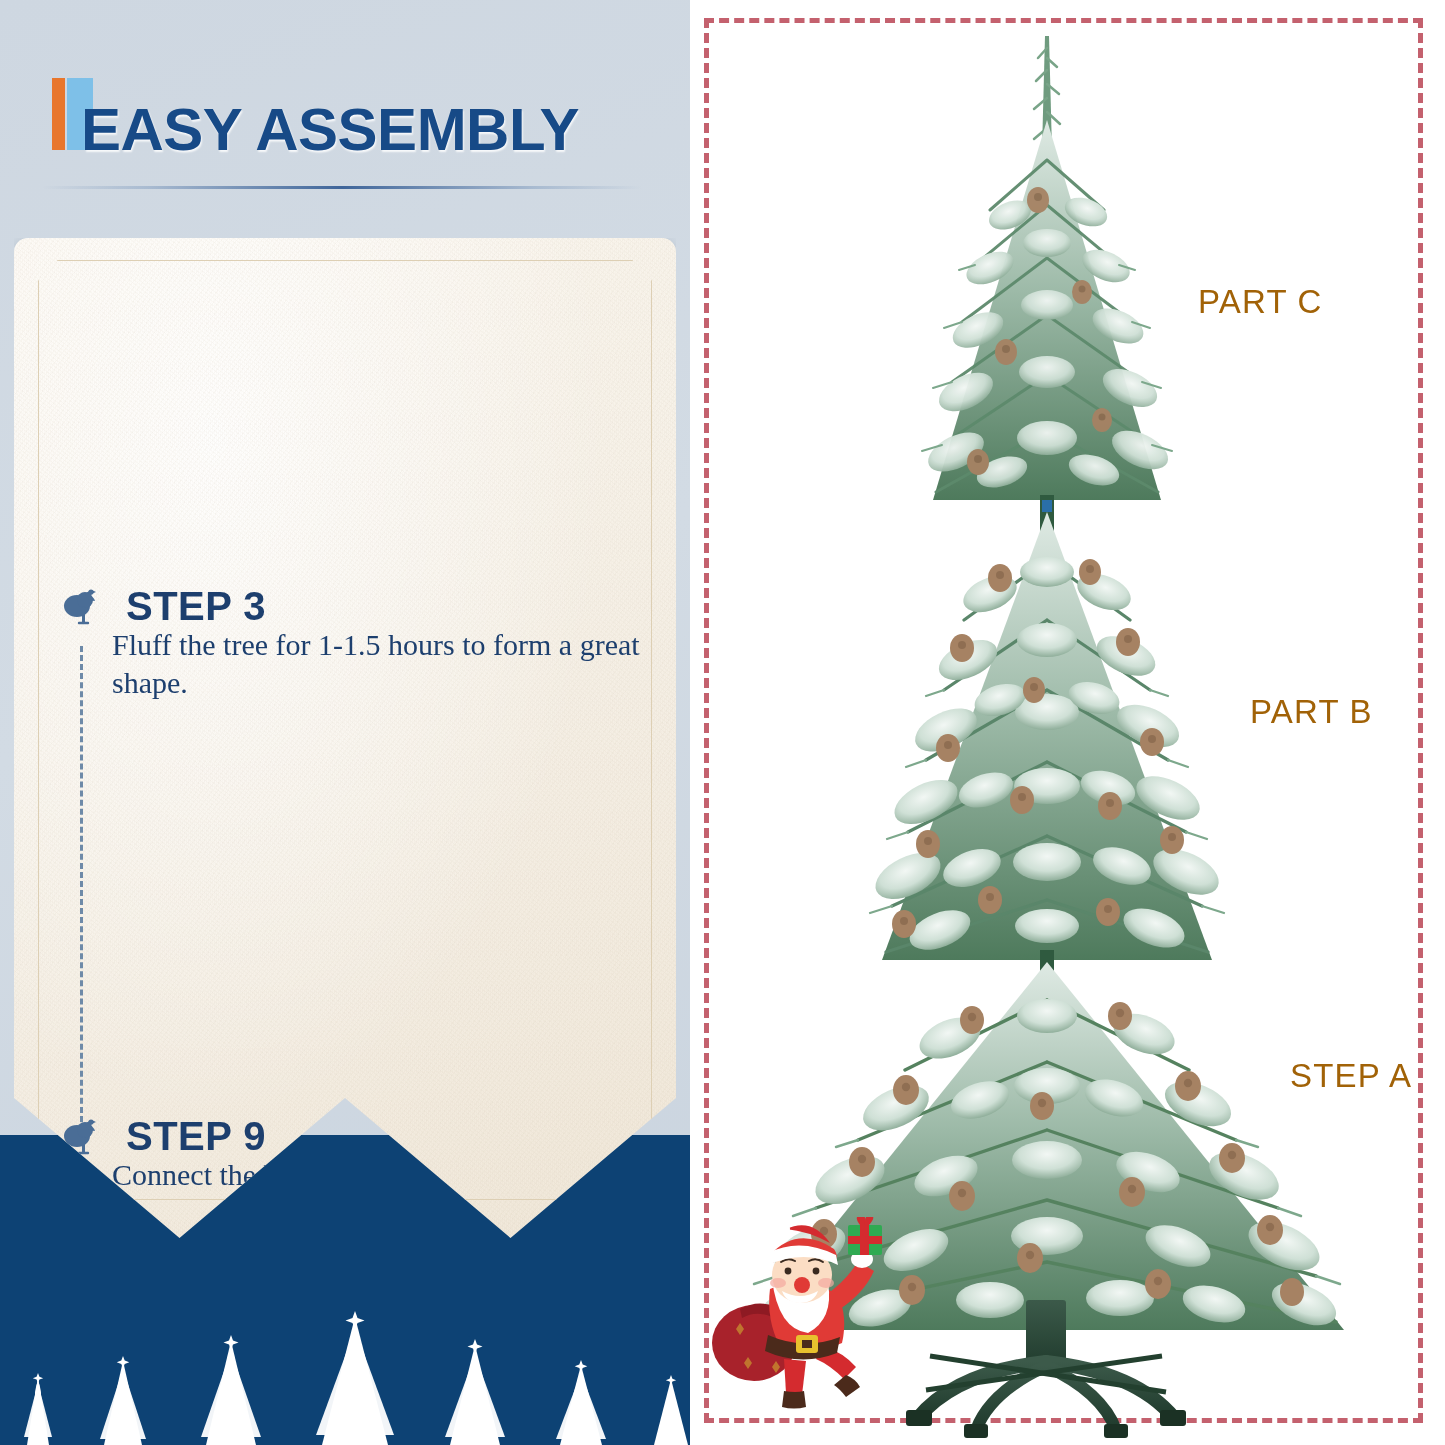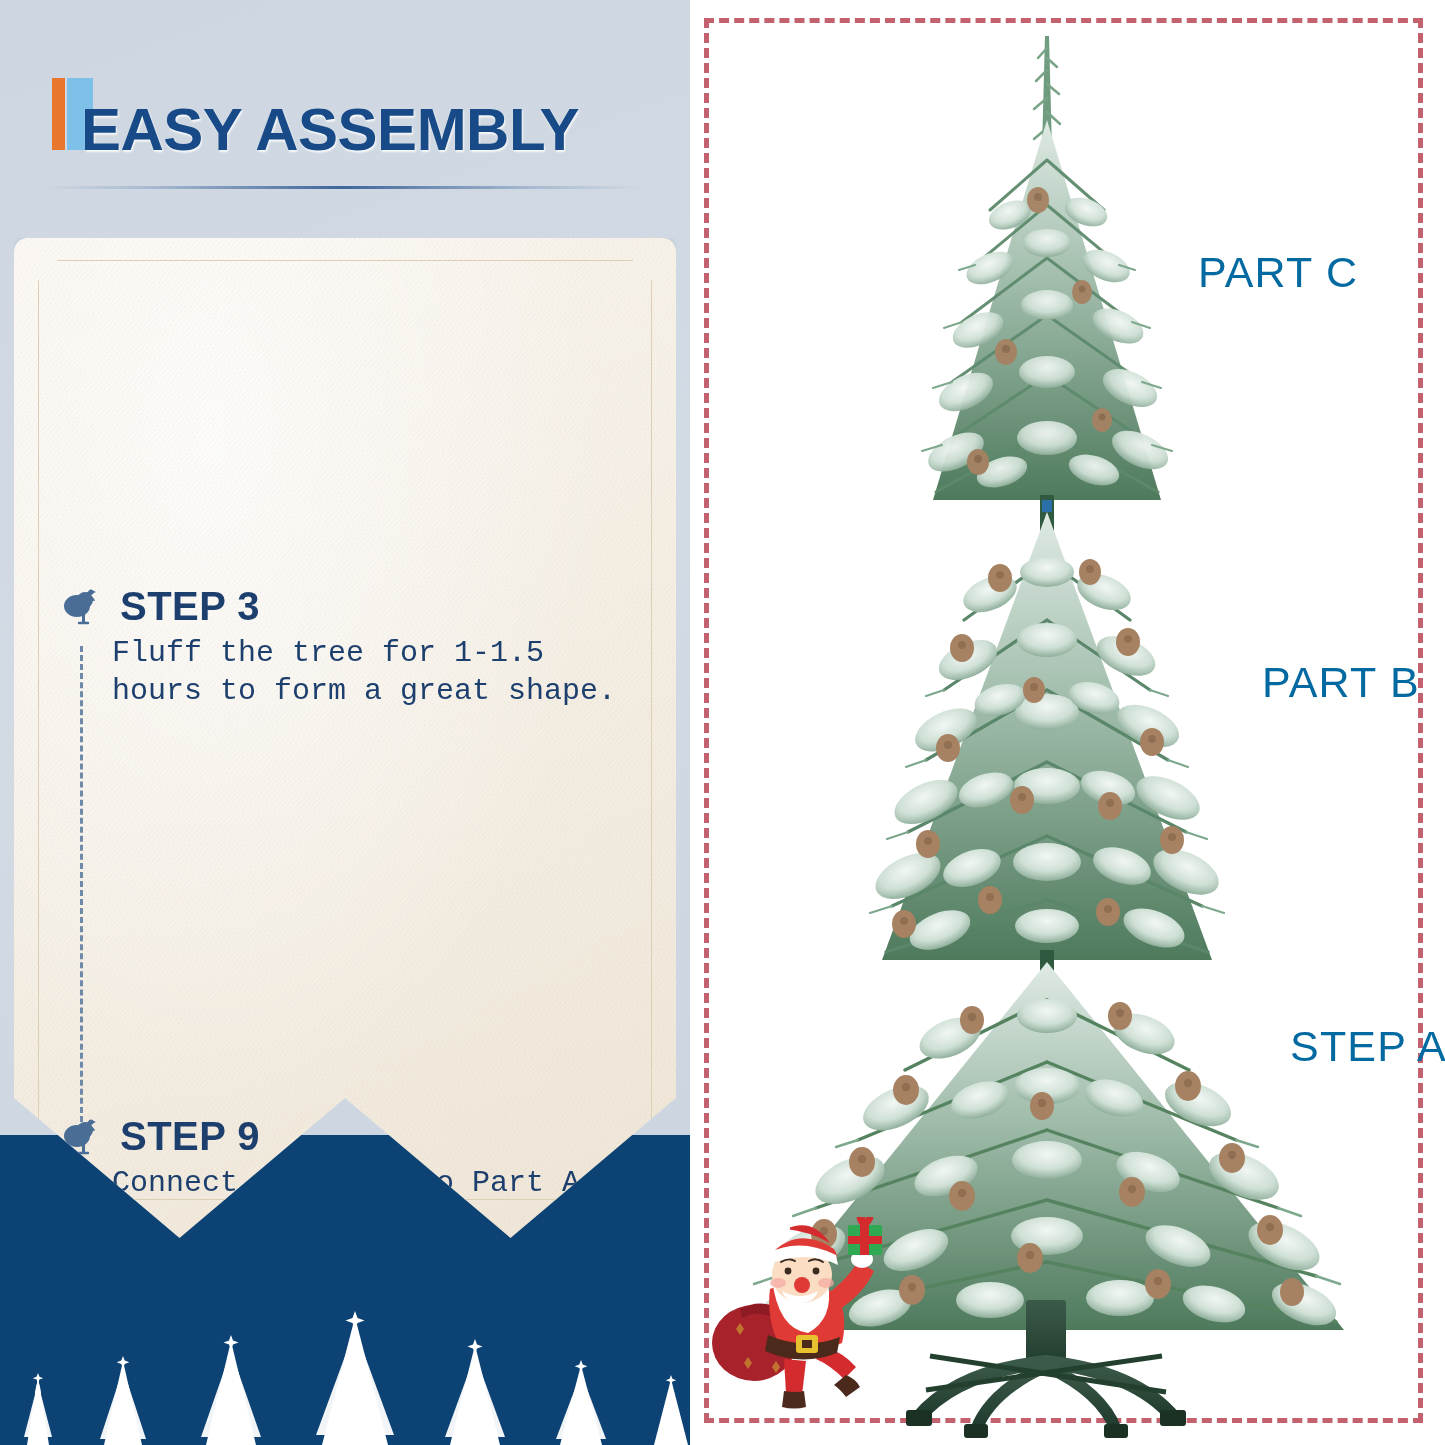--- a/index.html
+++ b/index.html
@@ -90,31 +90,31 @@
 
   
   #step-connector{
     position:absolute; left:66px; top:408px; width:0;
     height:494px;
     border-left:3px dashed #6e8aa8;
   }
 
   
   .step{ position:absolute; left:46px; width:580px; }
-  .step-head{ display:flex; align-items:flex-end; gap:14px;text-align:right; }
+  .step-head{ display:flex; align-items:flex-end; gap:20px;text-align:right; }
   .step-icon{ width:46px; height:40px; flex:0 0 46px; }
   .step-title{
     font-size:40px; font-weight:bold; color:#1d3f6e;
     letter-spacing:0.5px; line-height:40px;
     font-family:"Liberation Sans", sans-serif;
   }
   .step-body{
-    margin-left:52px; margin-top:8px;
+    margin-left:52px; 
     font-size:30px; color:#1d3f6e; line-height:1.28;
-    font-family:Liberation Mono, monospace;
+    font-family:Liberation Serif, serif;
   }
   #step-3{ top:348px; }
   #step-2{ top:608px; }
   #step-1{ top:878px; }
 
   
   #silhouette-trees{
     position:absolute; left:0; bottom:0; width:690px; height:180px;
   }
 
@@ -122,26 +122,27 @@
   #right-panel{
     position:absolute; left:690px; top:0; width:755px; height:1445px;
     background:#ffffff;
   }
   #dashed-frame{
     position:absolute; left:14px; top:18px; right:22px; bottom:22px;
     border:5px dashed #c4616e;
   }
   .part-label{
     position:absolute;
-    font-size:43px; color:#0369a1; letter-spacing:1.2px;
+    font-size:33px; color:#a16207; letter-spacing:1.2px;
     font-family:"Liberation Sans", sans-serif;
     white-space:nowrap;
+    margin-top:35px;
   }
   #part-c-label{ left:508px; top:248px; }
-  #part-b-label{ left:572px; top:658px; }
+  #part-b-label{ left:560px; top:658px; }
   #part-a-label{ left:600px; top:1022px; }
 
   #tree-art{ position:absolute; left:0; top:0; width:755px; height:1445px; }
   #santa-art{ position:absolute; left:20px; bottom:28px; width:190px; height:200px; }
 </style>
 </head>
 <body>
 
 <div id="left-panel">
 

